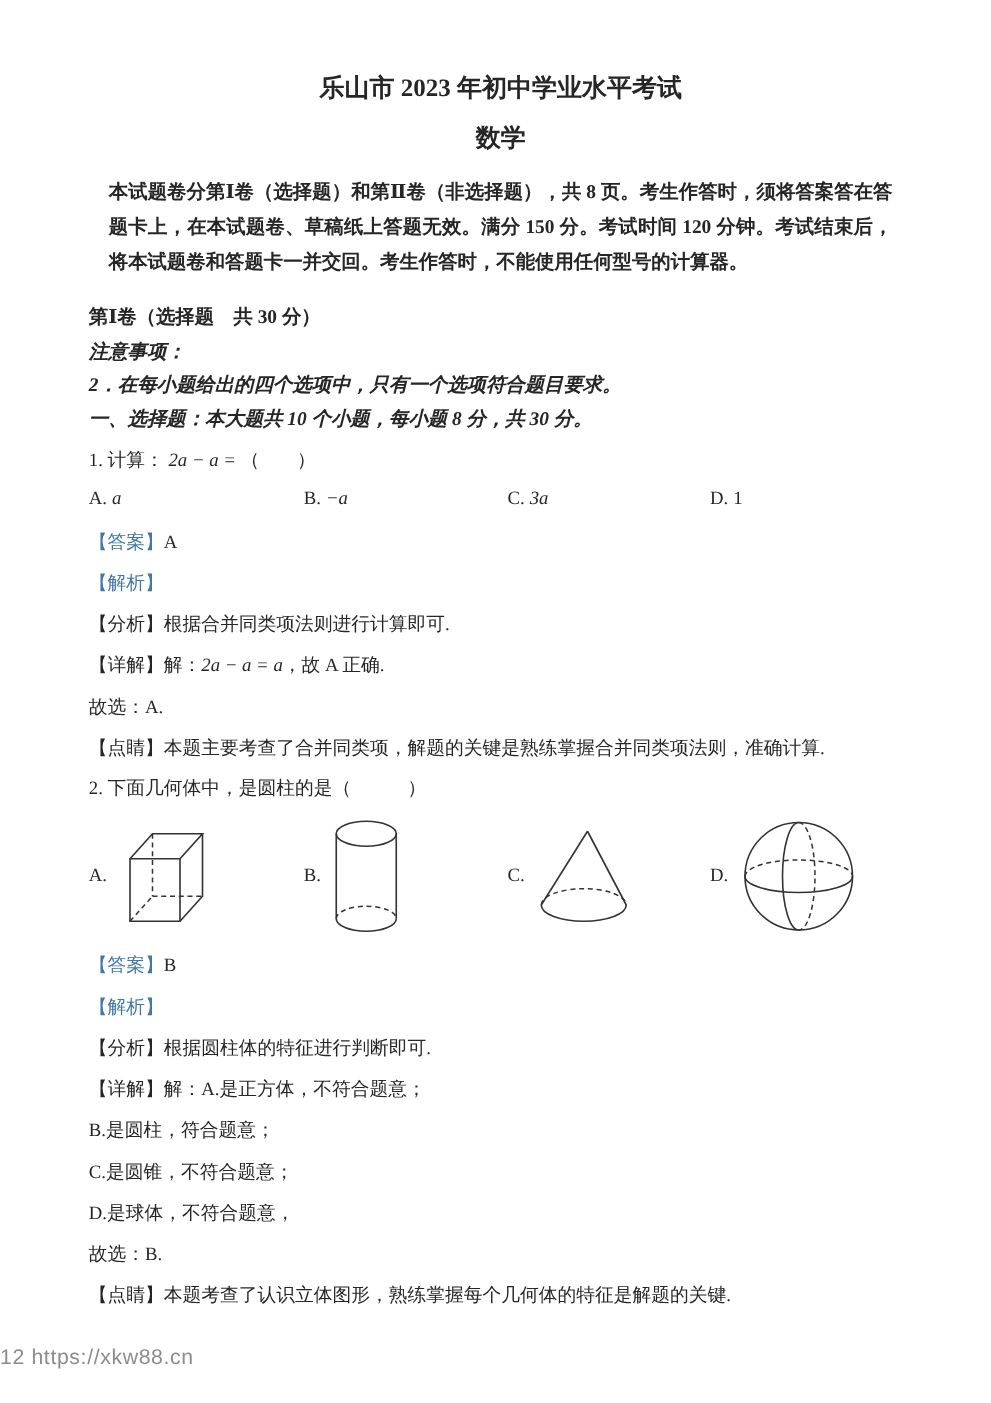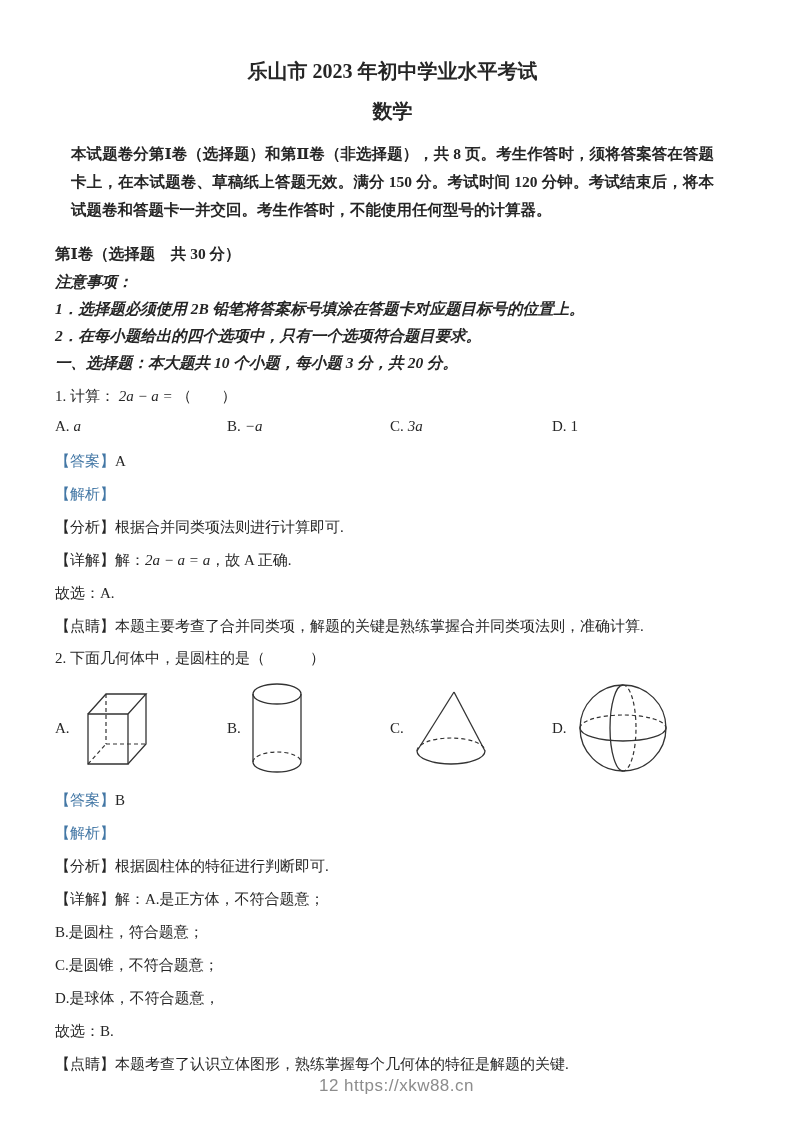--- a/index.html
+++ b/index.html
@@ -1,21 +1,21 @@
 <!DOCTYPE html>
 <html lang="zh" style="--label-blue: #4377a5;"><head>
 <meta charset="utf-8">
 <style>
   html,body{margin:0;padding:0;background:#ffffff;}
   body{
     width:793px;height:1122px;position:relative;overflow:hidden;
     font-family:"Liberation Serif","DejaVu Serif",serif;
     color:#262626;
   }
-  .page{padding:58px 63px 0 55px;position:relative;}
+  .page{padding:58px 63px 0 71px;position:relative;}
 
   .doc-title{
     text-align:center;font-weight:bold;font-size:20px;line-height:26px;
     margin:0 0 14px 0;
   }
   .doc-subject{
     text-align:center;font-weight:bold;font-size:20px;line-height:26px;
     margin:0 0 14px 0;
   }
   .intro{
@@ -45,41 +45,40 @@
   .shapes-row{
     display:grid;grid-template-columns:172px 163px 162px 1fr;
     align-items:center;margin:10px 0 14px 0;font-size:15px;
   }
   .shape-opt{display:flex;align-items:center;gap:10px;}
   .shape-opt svg{display:block;}
   svg .s{fill:none;stroke:#333;stroke-width:1.3;}
   svg .d{fill:none;stroke:#333;stroke-width:1.2;stroke-dasharray:4 3;}
 
   .footer{
-    position:absolute;left:0;bottom:26px;width:100%;text-align:center;
+    position:absolute;left:0;bottom:26px;width:100%;text-align:left;
     font-family:"Liberation Sans","DejaVu Sans",sans-serif;
     font-size:17px;color:#8c8c8c;letter-spacing:0.5px;
   }
 </style>
 </head>
 <body>
 
 <div class="page">
 
   <h1 class="doc-title">乐山市 2023 年初中学业水平考试</h1>
   <h2 class="doc-subject">数学</h2>
 
   <p class="intro">本试题卷分第Ⅰ卷（选择题）和第Ⅱ卷（非选择题），共 8 页。考生作答时，须将答案答在答题卡上，在本试题卷、草稿纸上答题无效。满分 150 分。考试时间 120 分钟。考试结束后，将本试题卷和答题卡一并交回。考生作答时，不能使用任何型号的计算器。</p>
 
   <p class="section-title">第Ⅰ卷（选择题　共 30 分）</p>
 
   <p class="notice-title">注意事项：</p>
-  <p class="notice-item">1．选择题必须使用 2B 铅笔将答案标号填涂在答题卡对应题目标号的位置上。</p>
   <p class="notice-item">2．在每小题给出的四个选项中，只有一个选项符合题目要求。</p>
-  <p class="part-heading">一、选择题：本大题共 10 个小题，每小题 3 分，共 20 分。</p>
+  <p class="part-heading">一、选择题：本大题共 10 个小题，每小题 8 分，共 30 分。</p>
 
   <p class="line qline">
     <span>1.</span>
     <span>计算：</span>
     <span class="math">2a − a =</span>
     <span>（　　）</span>
   </p>
 
   <div class="options-row">
     <span class="opt">

